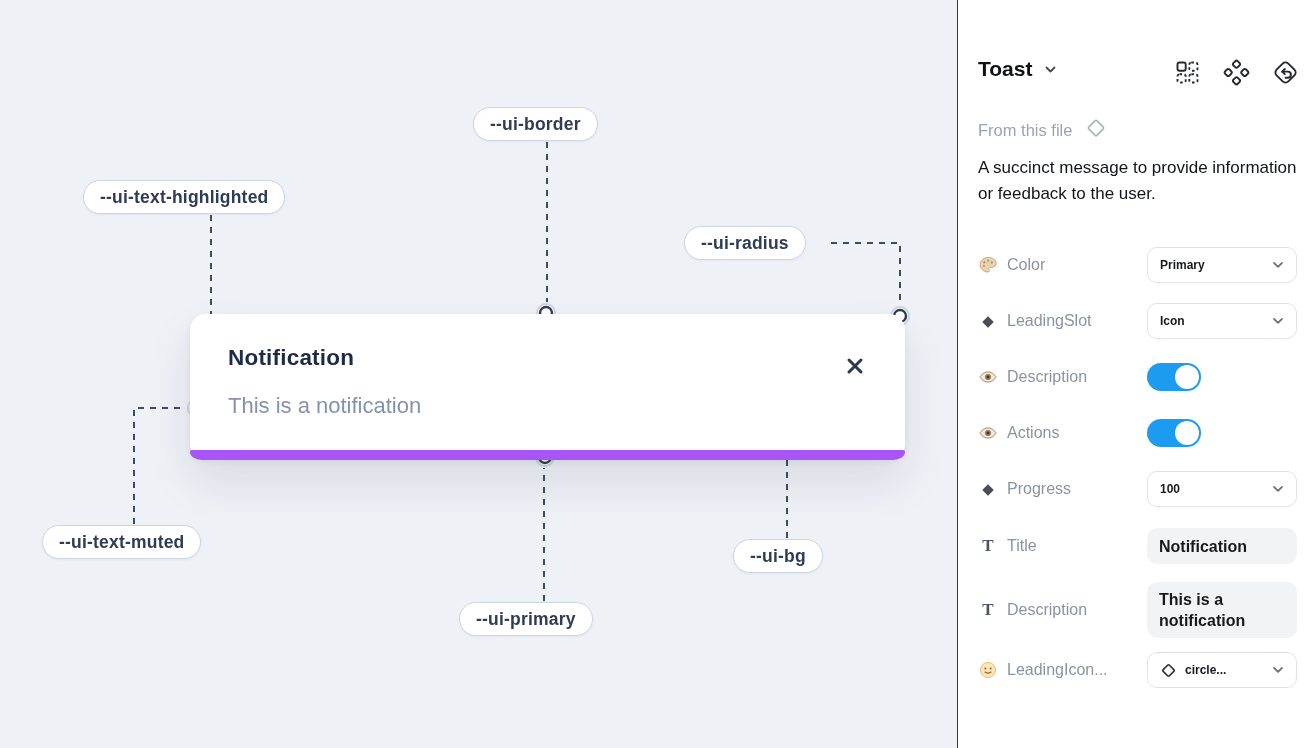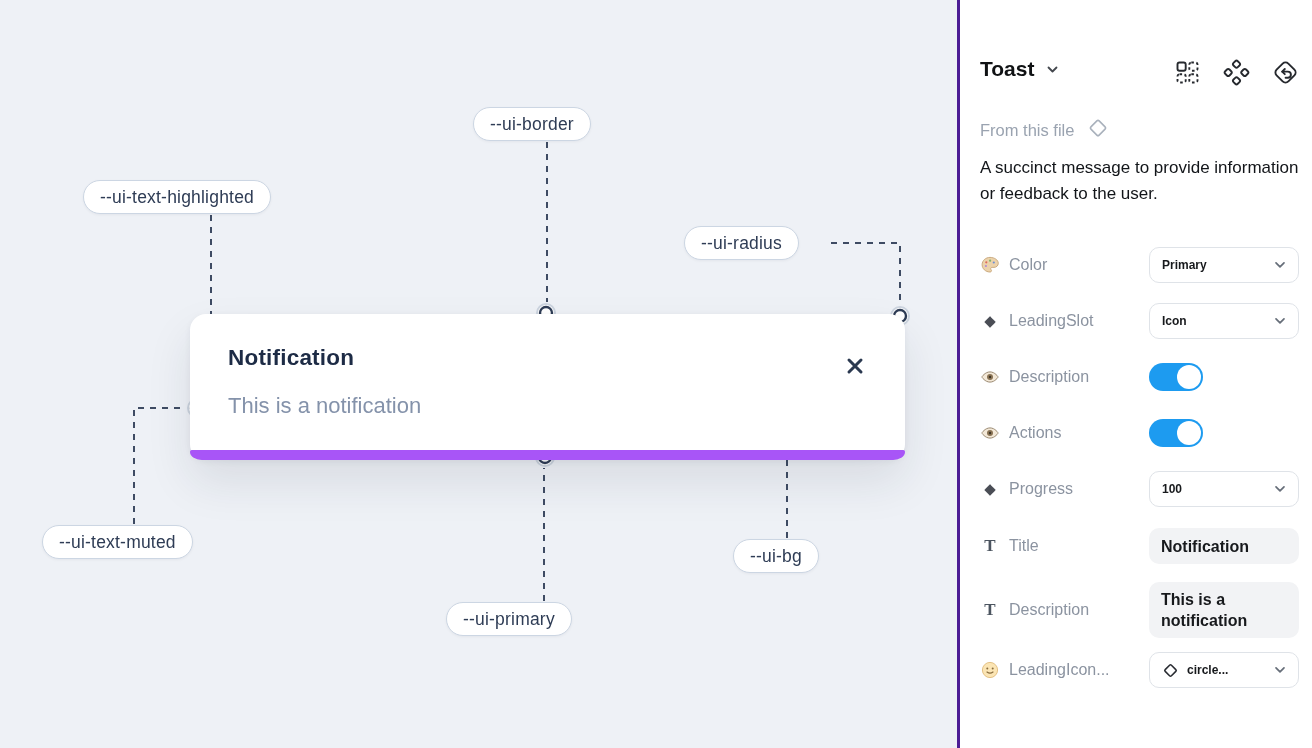--- a/index.html
+++ b/index.html
@@ -15,32 +15,32 @@
     box-shadow:0 22px 45px rgba(30,41,59,.10), 0 2px 6px rgba(30,41,59,.06); }
   .toast-title { position:absolute; left:38px; top:31px; font-size:22.5px; font-weight:700;
     color:#1d2b45; letter-spacing:.2px; }
   .toast-desc { position:absolute; left:38px; top:79px; font-size:22px; color:#8492aa; }
   .toast-close { position:absolute; right:39px; top:41px; width:22px; height:22px; cursor:pointer; }
   .toast-bar { position:absolute; left:0; right:0; bottom:0; height:10px; background:#a855f7;
     border-radius:2px 2px 14px 14px / 2px 2px 10px 10px; }
 
   .var-pill { position:absolute; height:34px; display:flex; align-items:center;
     padding:0 16px; background:#fff; border:1px solid #ccd6e3; border-radius:17px;
-    font-size:17.5px; font-weight:400; color:#2e3c55; letter-spacing:.2px; white-space:nowrap;
+    font-size:17.5px; font-weight:700; color:#2e3c55; letter-spacing:.2px; white-space:nowrap;
     box-shadow:0 1px 3px rgba(15,23,42,.05); }
   .pill-border { left:473px; top:107px; }
   .pill-highlighted { left:83px; top:180px; }
   .pill-radius { left:684px; top:226px; }
   .pill-muted { left:42px; top:525px; }
-  .pill-primary { left:446px; top:602px; }
+  .pill-primary { left:459px; top:602px; }
   .pill-bg { left:733px; top:539px; }
 
   
   .panel { position:absolute; left:957px; top:0; width:355px; height:748px; background:#fff;
-    border-left:3px solid #4c1d95; }
+    border-left:1px solid #4c1d95; }
   .panel-header { position:absolute; left:20px; top:57px; display:flex; align-items:center; gap:12px; }
   .panel-title { font-size:21px; font-weight:700; color:#101214; }
   .panel-header-icons { position:absolute; top:59px; right:13px; display:flex; gap:22px; }
   .hicon { width:27px; height:27px; cursor:pointer; }
   .panel-source { position:absolute; left:20px; top:116px; display:flex; align-items:flex-end; gap:12px;
     font-size:16.5px; color:#9aa3b0; }
   .panel-desc { position:absolute; left:20px; top:155px; width:324px; font-size:17px; line-height:26px;
     color:#121519; }
 
   .prop-row { position:absolute; left:20px; width:319px; height:36px;

